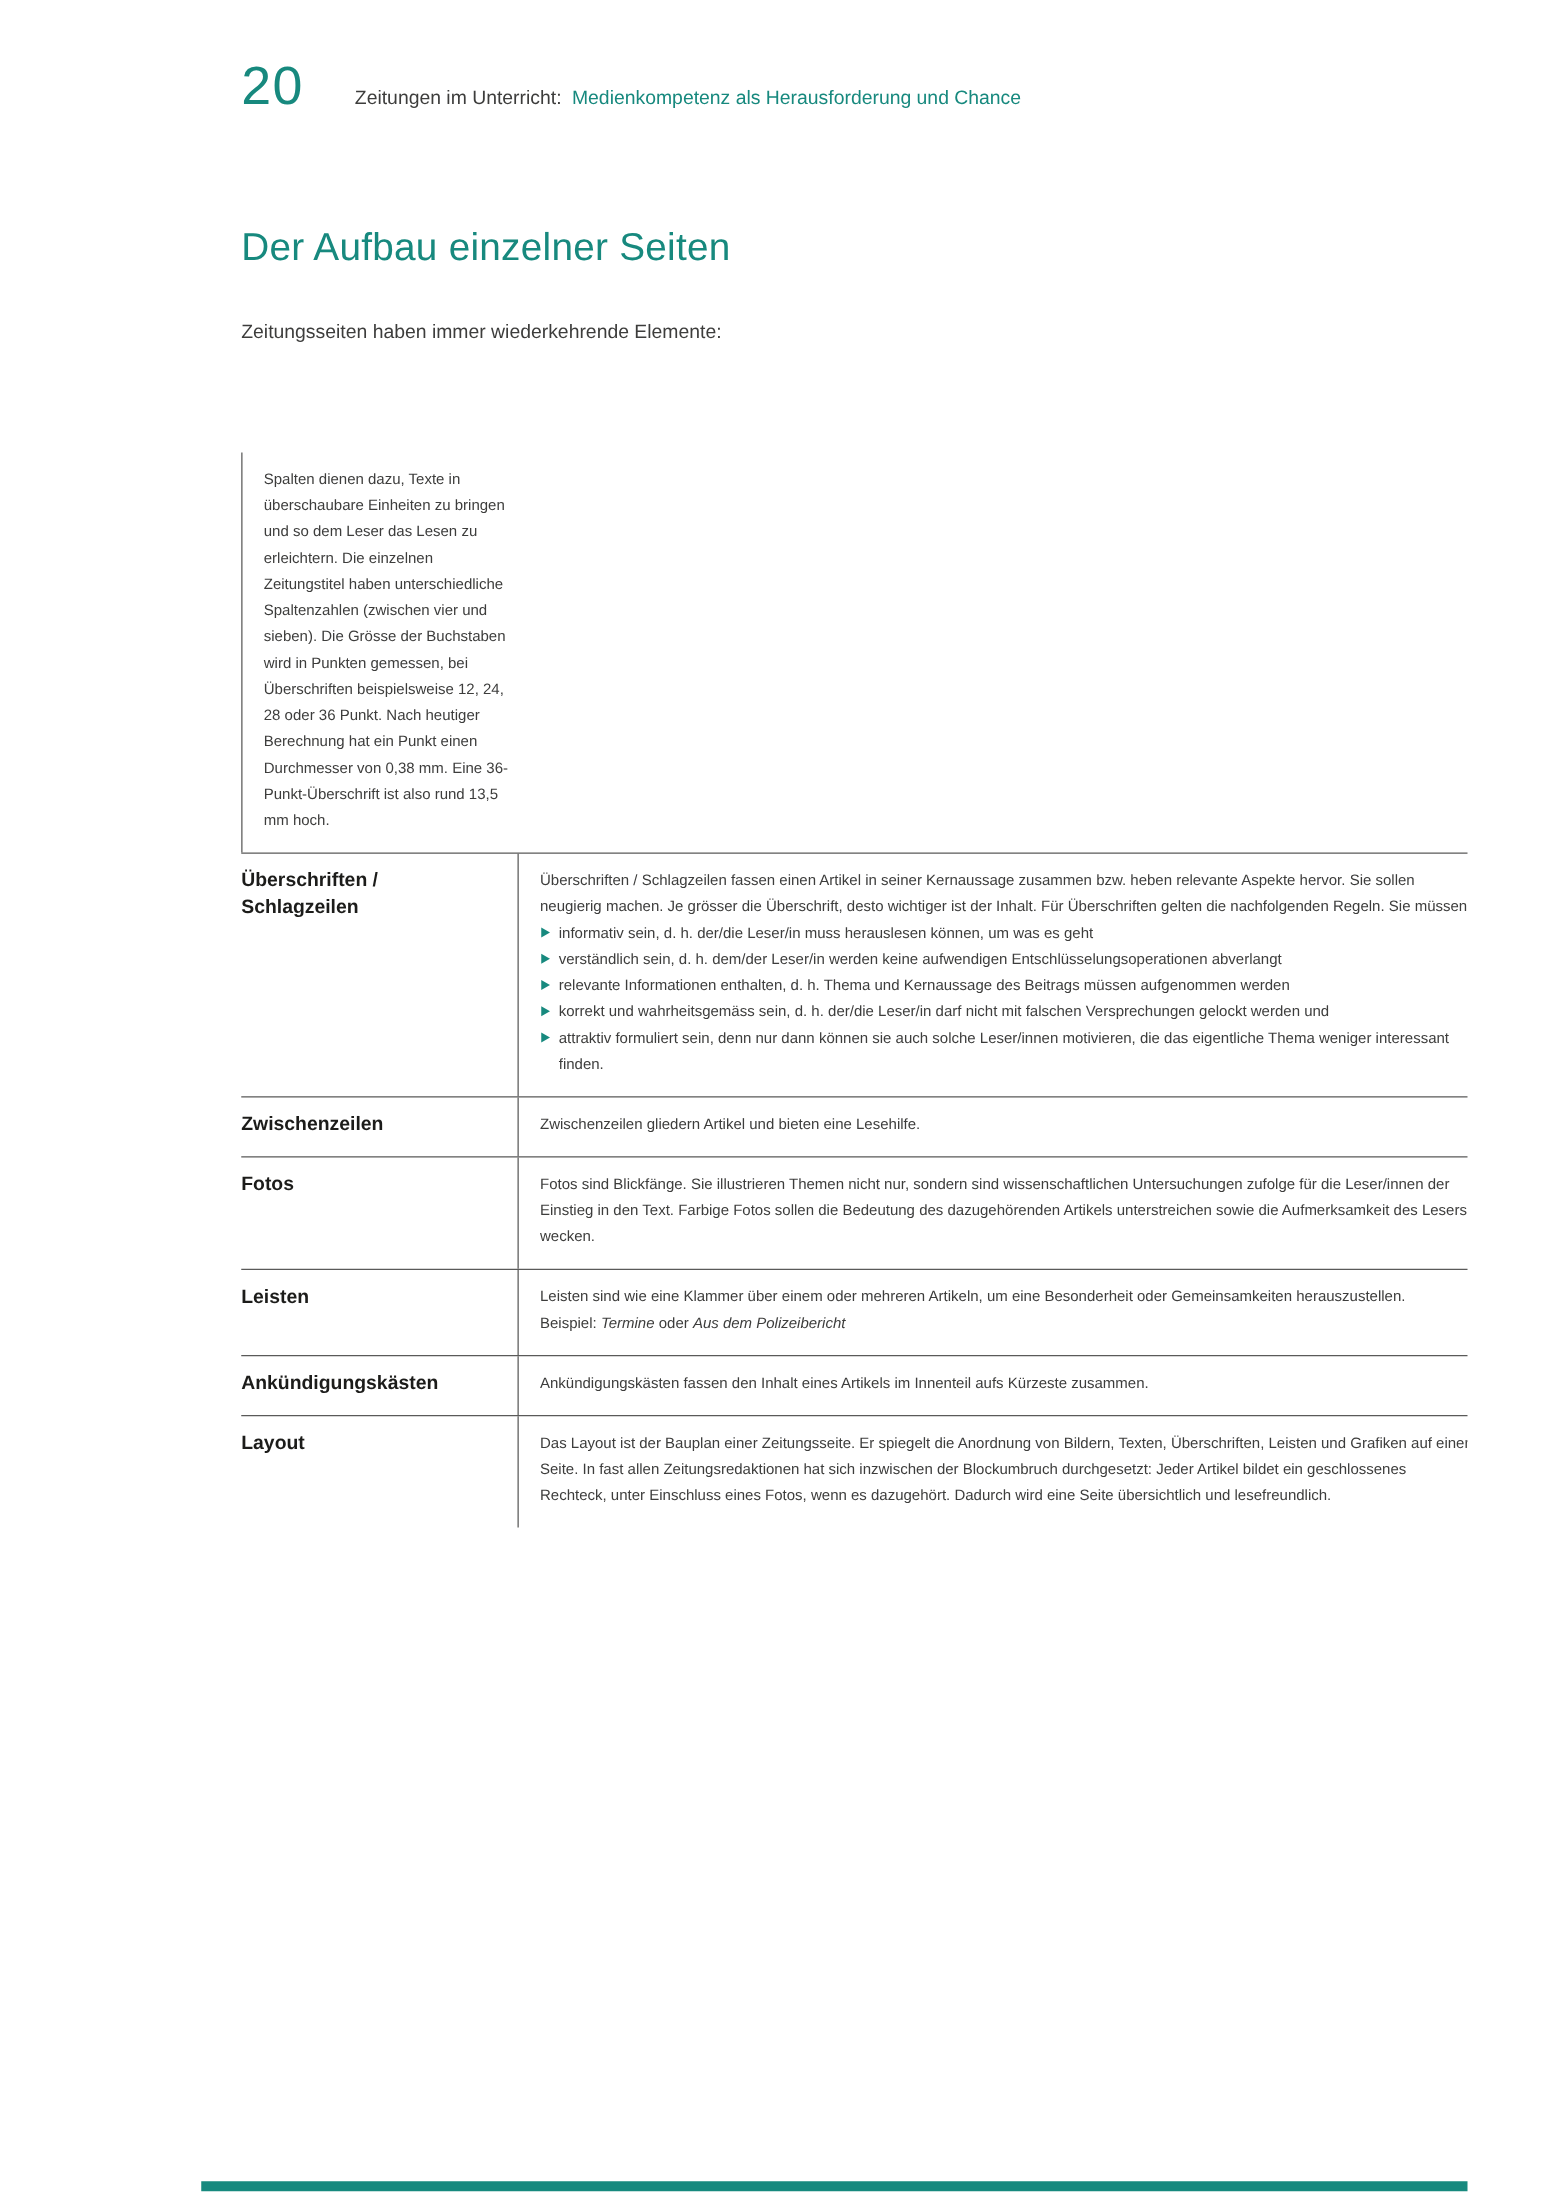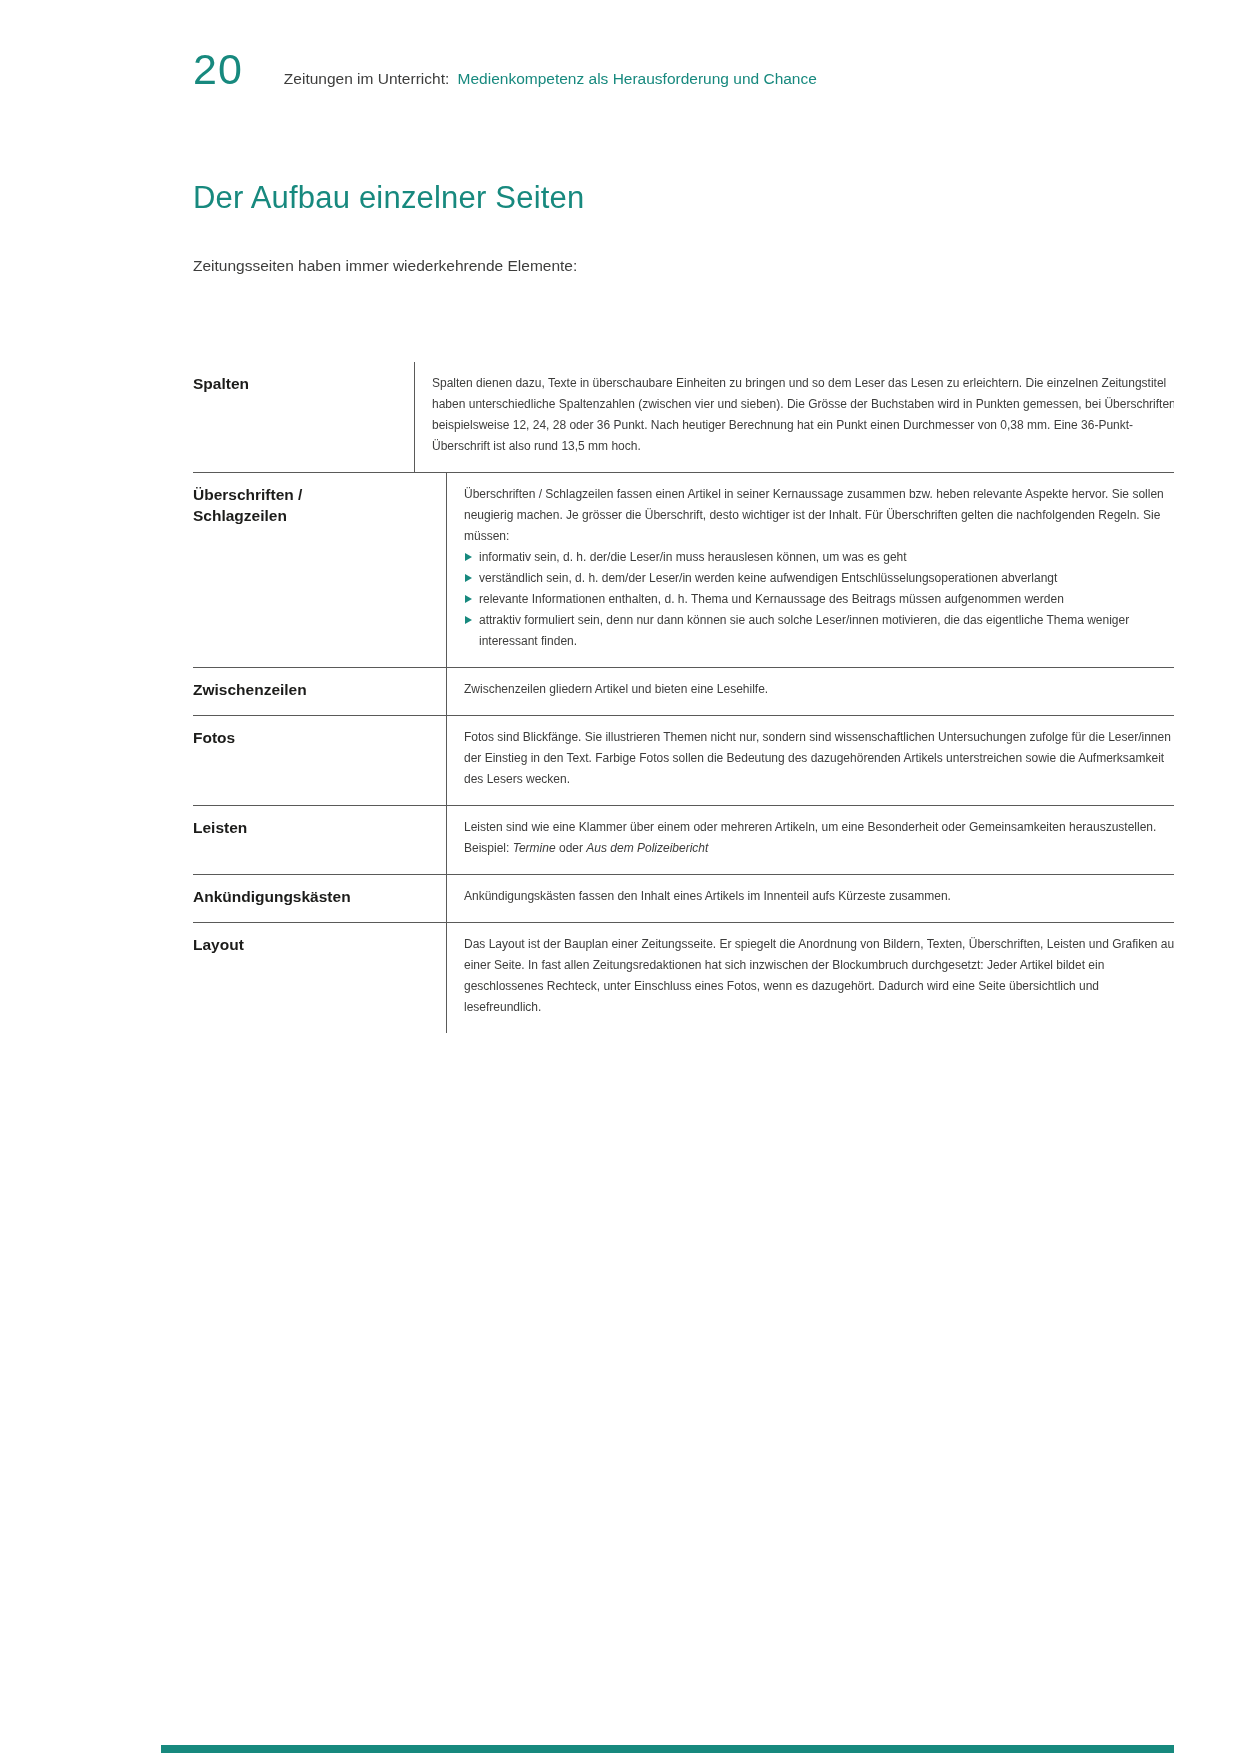--- a/index.html
+++ b/index.html
@@ -32,21 +32,21 @@
   }
   .intro {
     position:absolute; top:255px; left:127px;
     font-size:15.5px; line-height:21px;
   }
   .elements-table {
     position:absolute; top:362px; left:127px;
     width:986px;
   }
   .trow { display:grid; grid-template-columns:221px 1fr; }
-  .trow + .trow { border-top:1px solid var(--rule,#5a5a59);gap:32px; }
+  .trow + .trow { border-top:1px solid var(--rule,#5a5a59); }
   .tlabel {
     font-weight:bold; color:#1c1c1a;
     font-size:15.5px; line-height:21px;
     padding:11px 12px 0 0;
   }
   .tlabel span { display:block; }
   .tcontent {
     border-left:1px solid var(--rule,#5a5a59);
     padding:11px 0 15px 17px;
     font-size:12px; line-height:21px;
@@ -82,23 +82,20 @@
     </div>
   </div>
 
   <h1 class="doc-title" style="margin:0;">Der Aufbau einzelner Seiten</h1>
 
   <p class="intro" style="margin:0;">Zeitungsseiten haben immer wiederkehrende Elemente:</p>
 
   <div class="elements-table">
 
     <div class="trow">
-      <div class="tlabel">
-          <span>Spalten</span>
-        </div>
       <div class="tcontent">
         <p>Spalten dienen dazu, Texte in überschaubare Einheiten zu bringen und so dem Leser das Lesen zu erleichtern. Die einzelnen Zeitungstitel haben unterschiedliche Spaltenzahlen (zwischen vier und sieben). Die Grösse der Buchstaben wird in Punkten gemessen, bei Überschriften beispielsweise 12, 24, 28 oder 36 Punkt. Nach heutiger Berechnung hat ein Punkt einen Durchmesser von 0,38 mm. Eine 36-Punkt-Überschrift ist also rund 13,5 mm hoch.</p>
       </div>
     </div>
 
     <div class="trow">
       <div class="tlabel">
         <span>Überschriften /</span>
         <span>Schlagzeilen</span>
       </div>
@@ -109,20 +106,24 @@
               <span class="tri"></span>
               <span>informativ sein, d. h. der/die Leser/in muss herauslesen können, um was es geht</span>
             </li>
           <li>
               <span class="tri"></span>
               <span>verständlich sein, d. h. dem/der Leser/in werden keine aufwendigen Entschlüsselungsoperationen abverlangt</span>
             </li>
           <li>
               <span class="tri"></span>
               <span>relevante Informationen enthalten, d. h. Thema und Kernaussage des Beitrags müssen aufgenommen werden</span>
+            </li>
+          <li>
+              <span class="tri"></span>
+              <span>korrekt und wahrheitsgemäss sein, d. h. der/die Leser/in darf nicht mit falschen Versprechungen gelockt werden und</span>
             </li>
           <li>
               <span class="tri"></span>
               <span>attraktiv formuliert sein, denn nur dann können sie auch solche Leser/innen motivieren, die das eigentliche Thema weniger interessant finden.</span>
             </li>
         </ul>
       </div>
     </div>
 
     <div class="trow">

